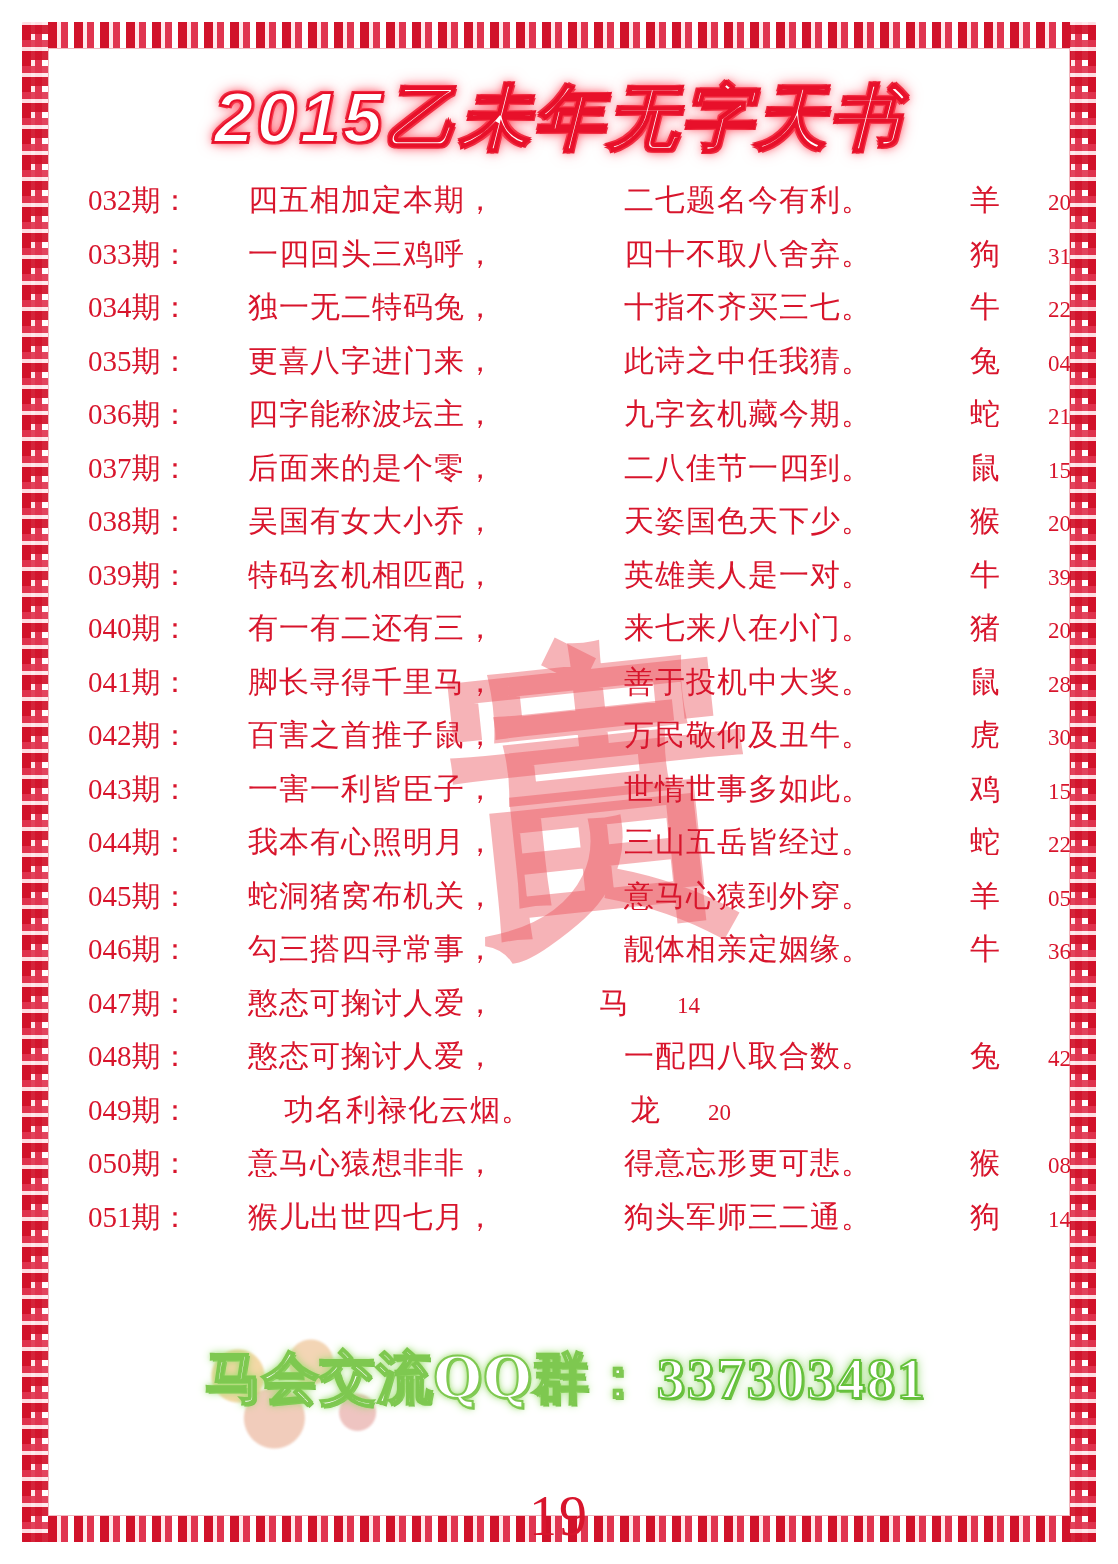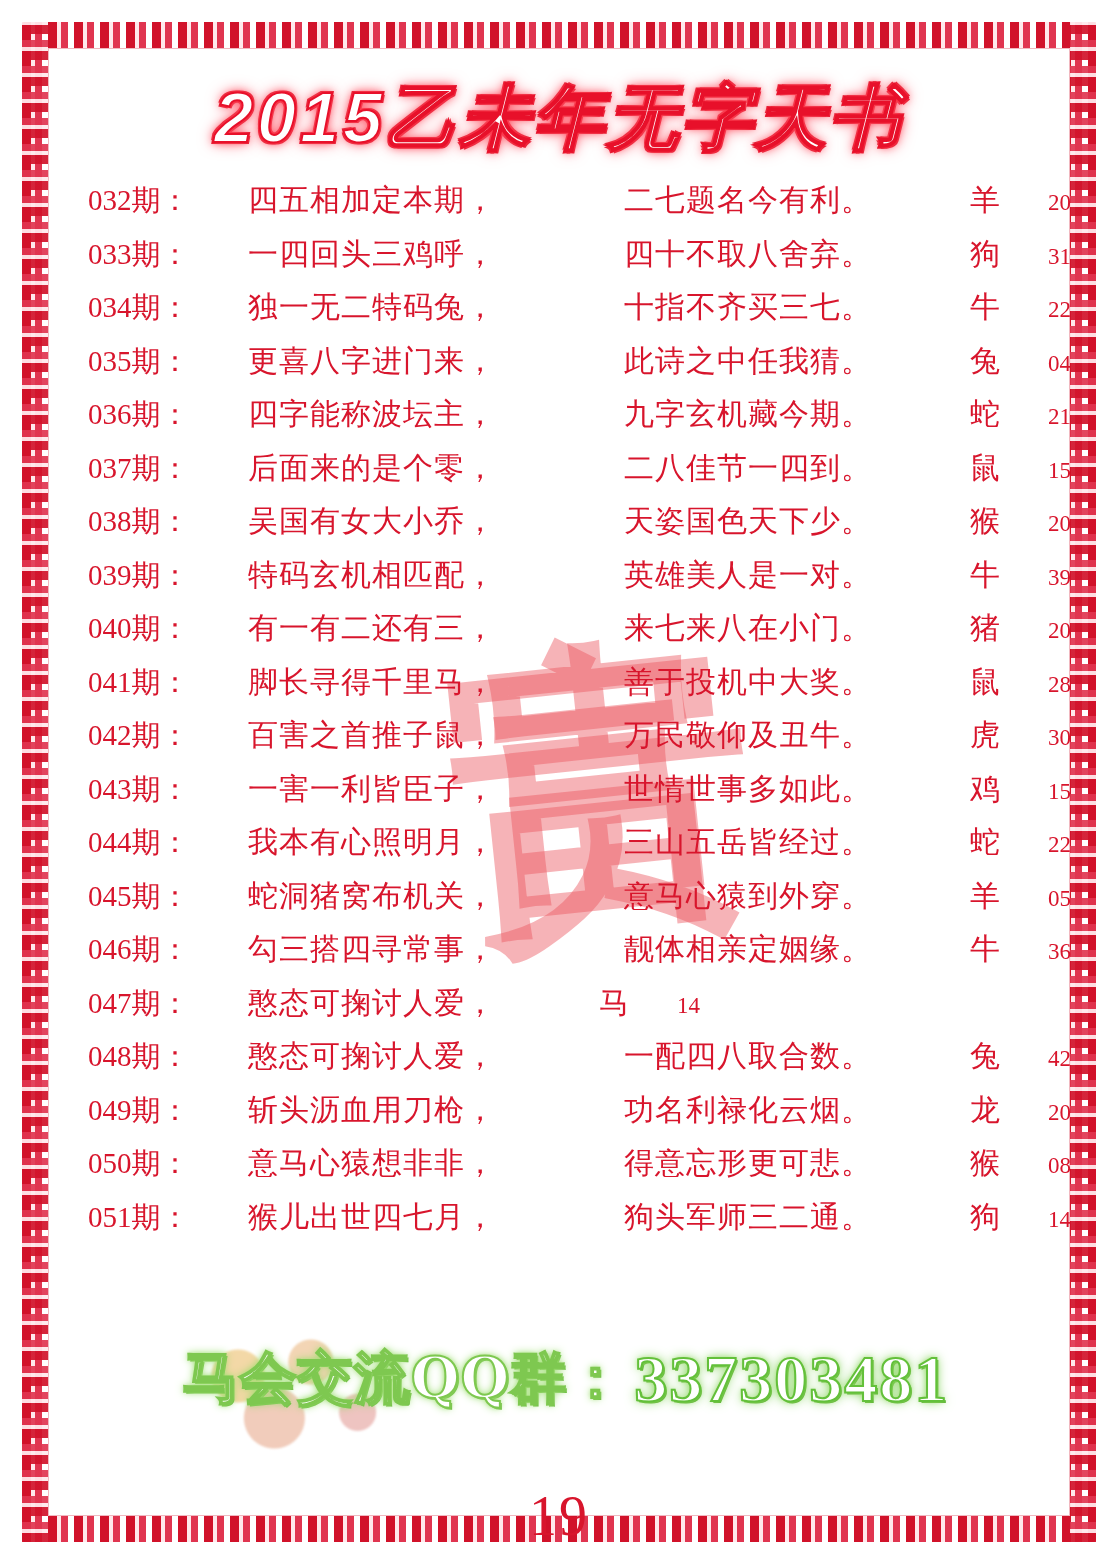--- a/index.html
+++ b/index.html
@@ -177,21 +177,21 @@
     color: #ffffff;
     -webkit-text-stroke: 2px #7ec850;
     text-shadow:
       0 0 4px #a8e27a,
       0 0 10px #8fd860,
       2px 2px 0 #6cbb42;
     letter-spacing: 1px;
   }
   #footer-banner .fb-number {
     font-family: "Liberation Serif", serif;
-    font-size: 66px;
+    font-size: 56px;
     font-weight: 700;
     color: #ffffff;
     -webkit-text-stroke: 2px #63c03a;
     text-shadow:
       0 0 4px #a8e27a,
       0 0 12px #72cc45,
       2px 2px 0 #5cb233;
     letter-spacing: 2px;
     margin-left: 10px;
   }
@@ -349,21 +349,20 @@
       </div>
       <div class="verse-row">
         <span class="v-period">048期：</span>
         <span class="v-line1">憨态可掬讨人爱，</span>
         <span class="v-line2">一配四八取合数。</span>
         <span class="v-zodiac">兔</span>
         <span class="v-num">42</span>
       </div>
       <div class="verse-row">
         <span class="v-period">049期：</span>
-        <span class="v-line1">斩头沥血用刀枪，</span>
         <span class="v-line2">功名利禄化云烟。</span>
         <span class="v-zodiac">龙</span>
         <span class="v-num">20</span>
       </div>
       <div class="verse-row">
         <span class="v-period">050期：</span>
         <span class="v-line1">意马心猿想非非，</span>
         <span class="v-line2">得意忘形更可悲。</span>
         <span class="v-zodiac">猴</span>
         <span class="v-num">08</span>

